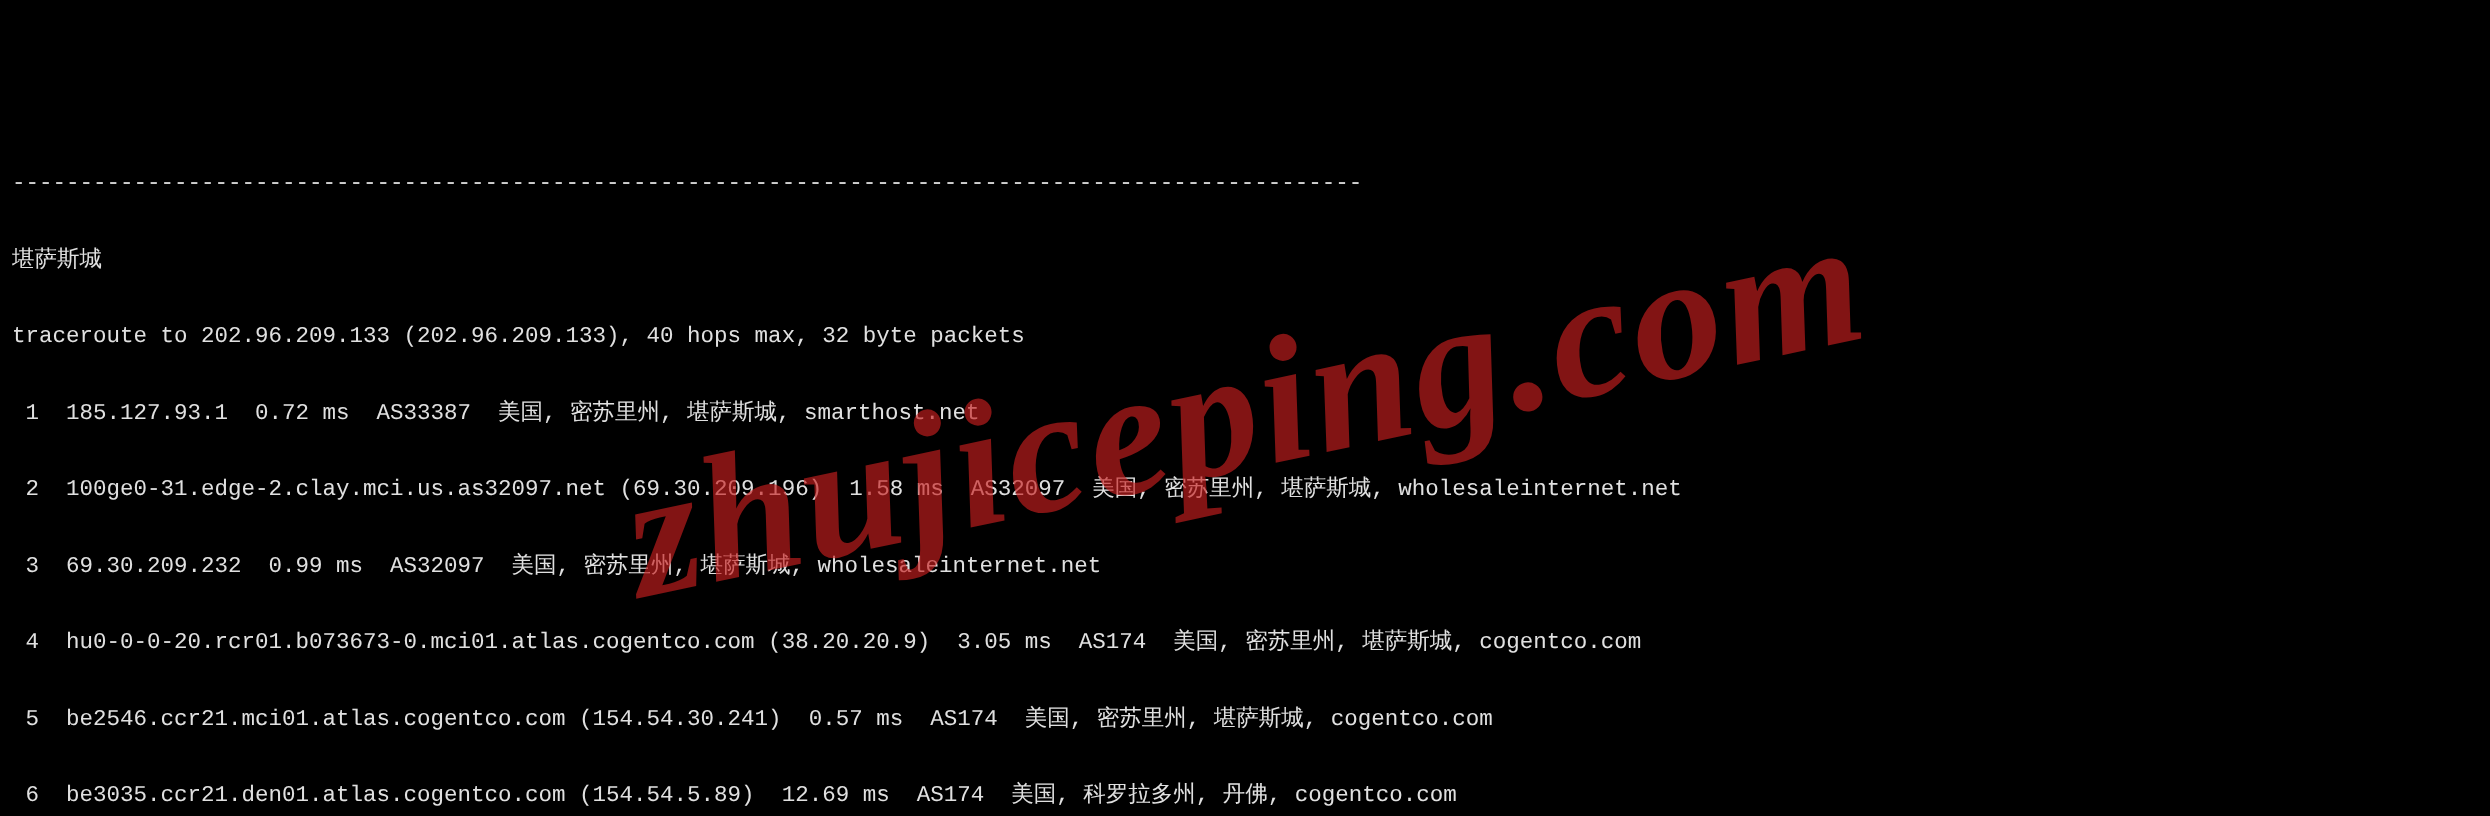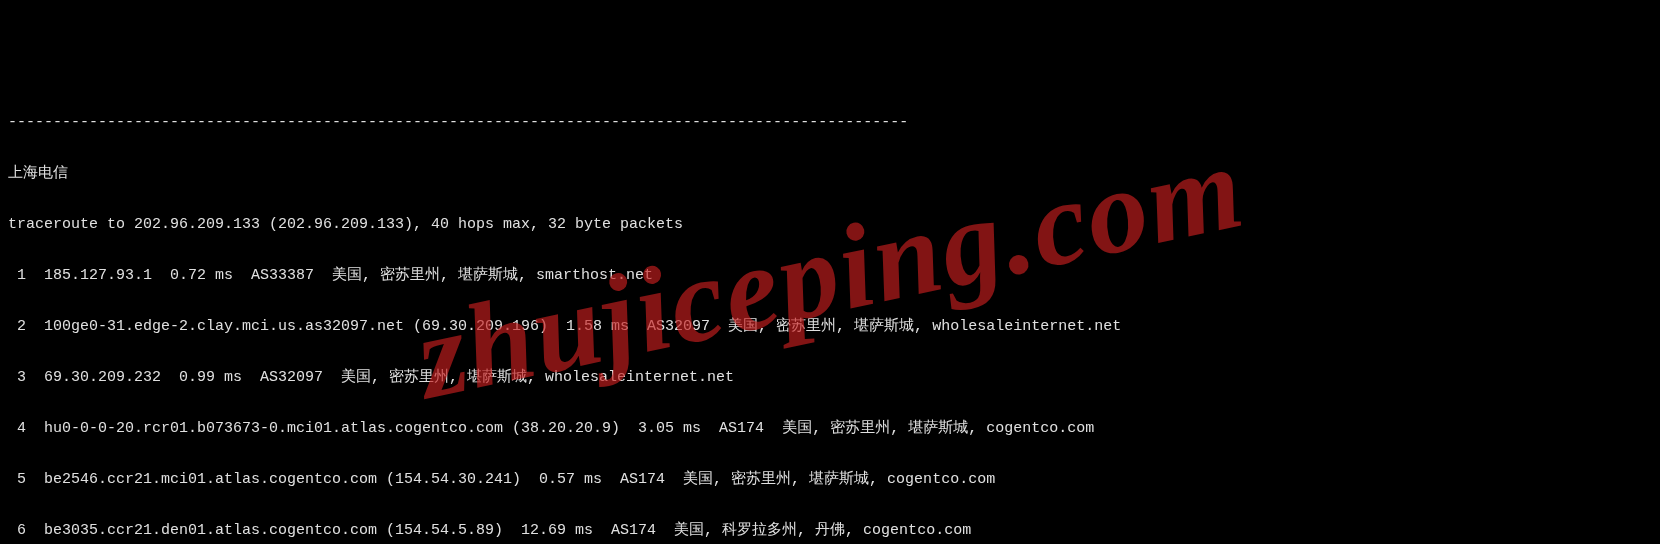--- a/index.html
+++ b/index.html
@@ -34,21 +34,21 @@
       letter-spacing: 2px;
       white-space: nowrap;
     }
   </style>
 </head>
 <body>
 
 
 
 <span class="line">----------------------------------------------------------------------------------------------------</span>
-<span class="line">上海电信</span>
+<span class="line">堪萨斯城</span>
 <span class="line">traceroute to 202.96.209.133 (202.96.209.133), 40 hops max, 32 byte packets</span>
 <span class="line"> 1  185.127.93.1  0.72 ms  AS33387  美国, 密苏里州, 堪萨斯城, smarthost.net</span>
 <span class="line"> 2  100ge0-31.edge-2.clay.mci.us.as32097.net (69.30.209.196)  1.58 ms  AS32097  美国, 密苏里州, 堪萨斯城, wholesaleinternet.net</span>
 <span class="line"> 3  69.30.209.232  0.99 ms  AS32097  美国, 密苏里州, 堪萨斯城, wholesaleinternet.net</span>
 <span class="line"> 4  hu0-0-0-20.rcr01.b073673-0.mci01.atlas.cogentco.com (38.20.20.9)  3.05 ms  AS174  美国, 密苏里州, 堪萨斯城, cogentco.com</span>
 <span class="line"> 5  be2546.ccr21.mci01.atlas.cogentco.com (154.54.30.241)  0.57 ms  AS174  美国, 密苏里州, 堪萨斯城, cogentco.com</span>
 <span class="line"> 6  be3035.ccr21.den01.atlas.cogentco.com (154.54.5.89)  12.69 ms  AS174  美国, 科罗拉多州, 丹佛, cogentco.com</span>
 
 
 

